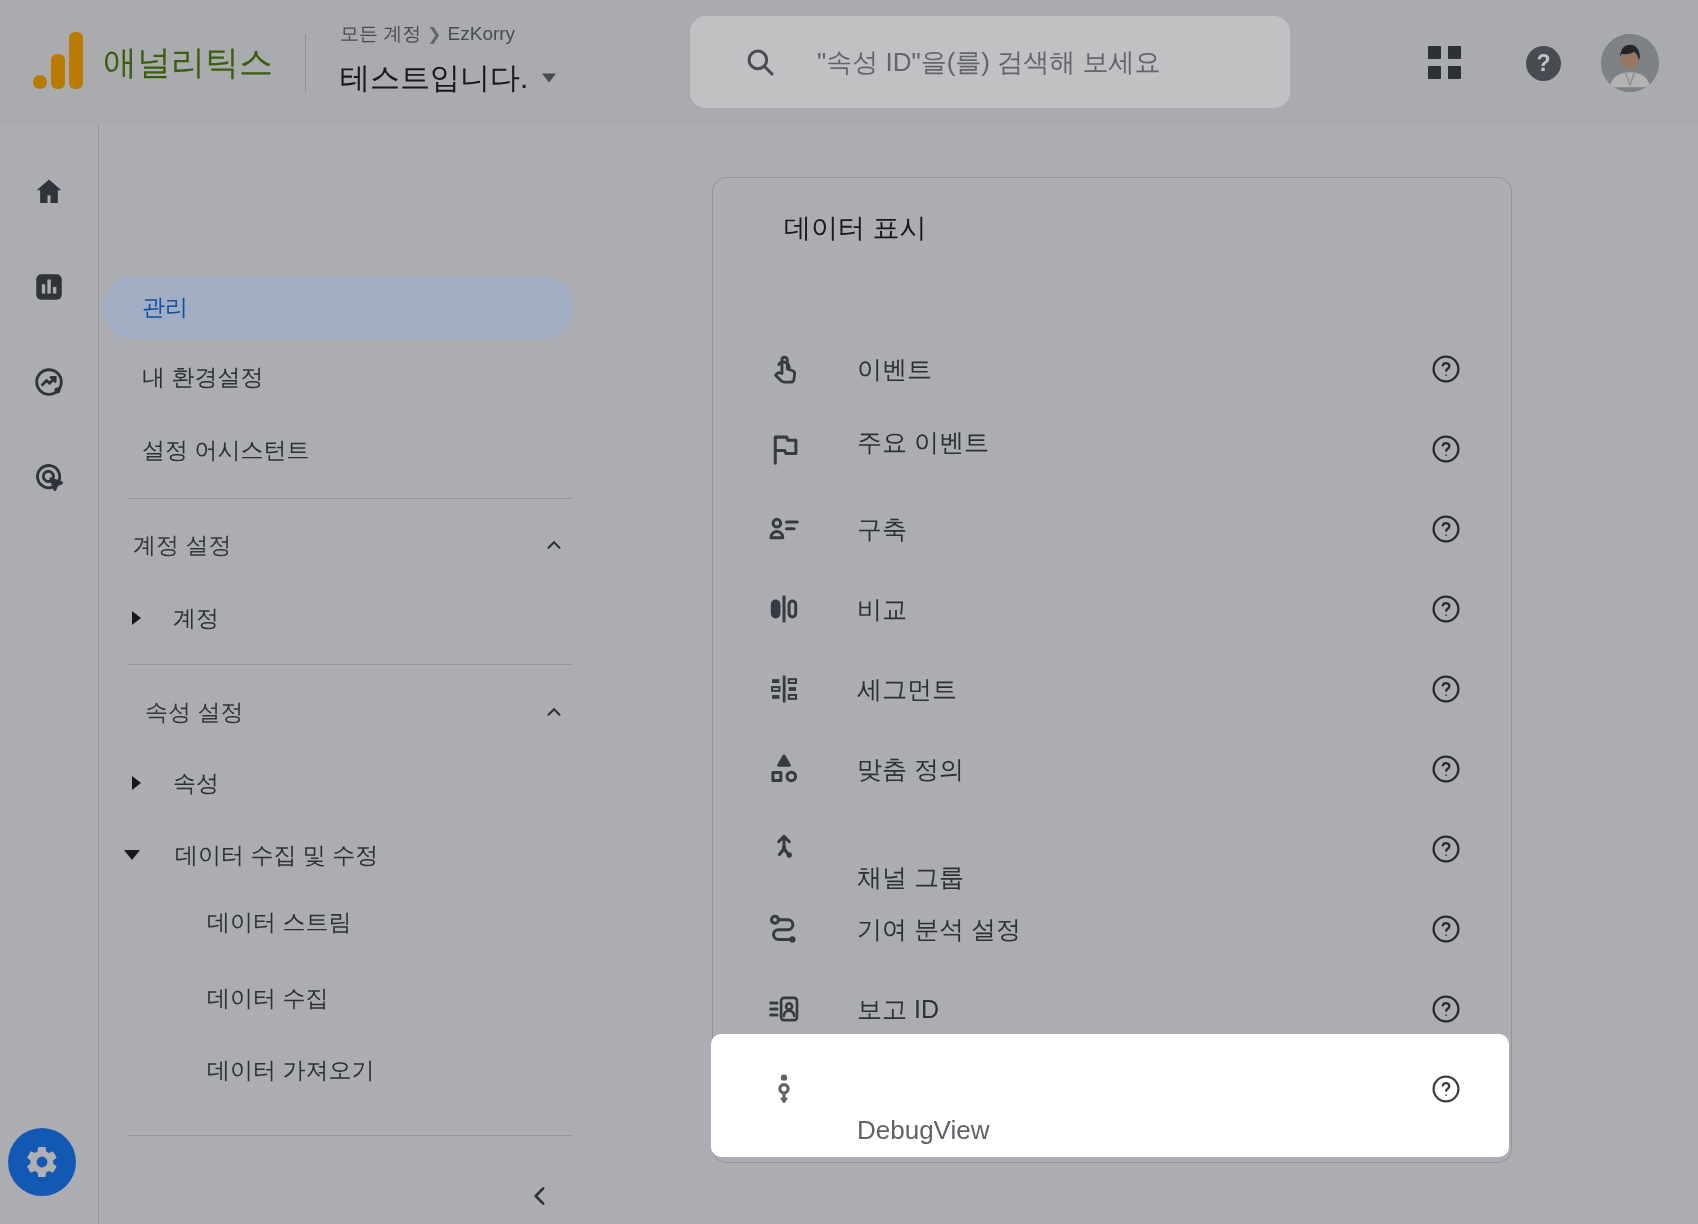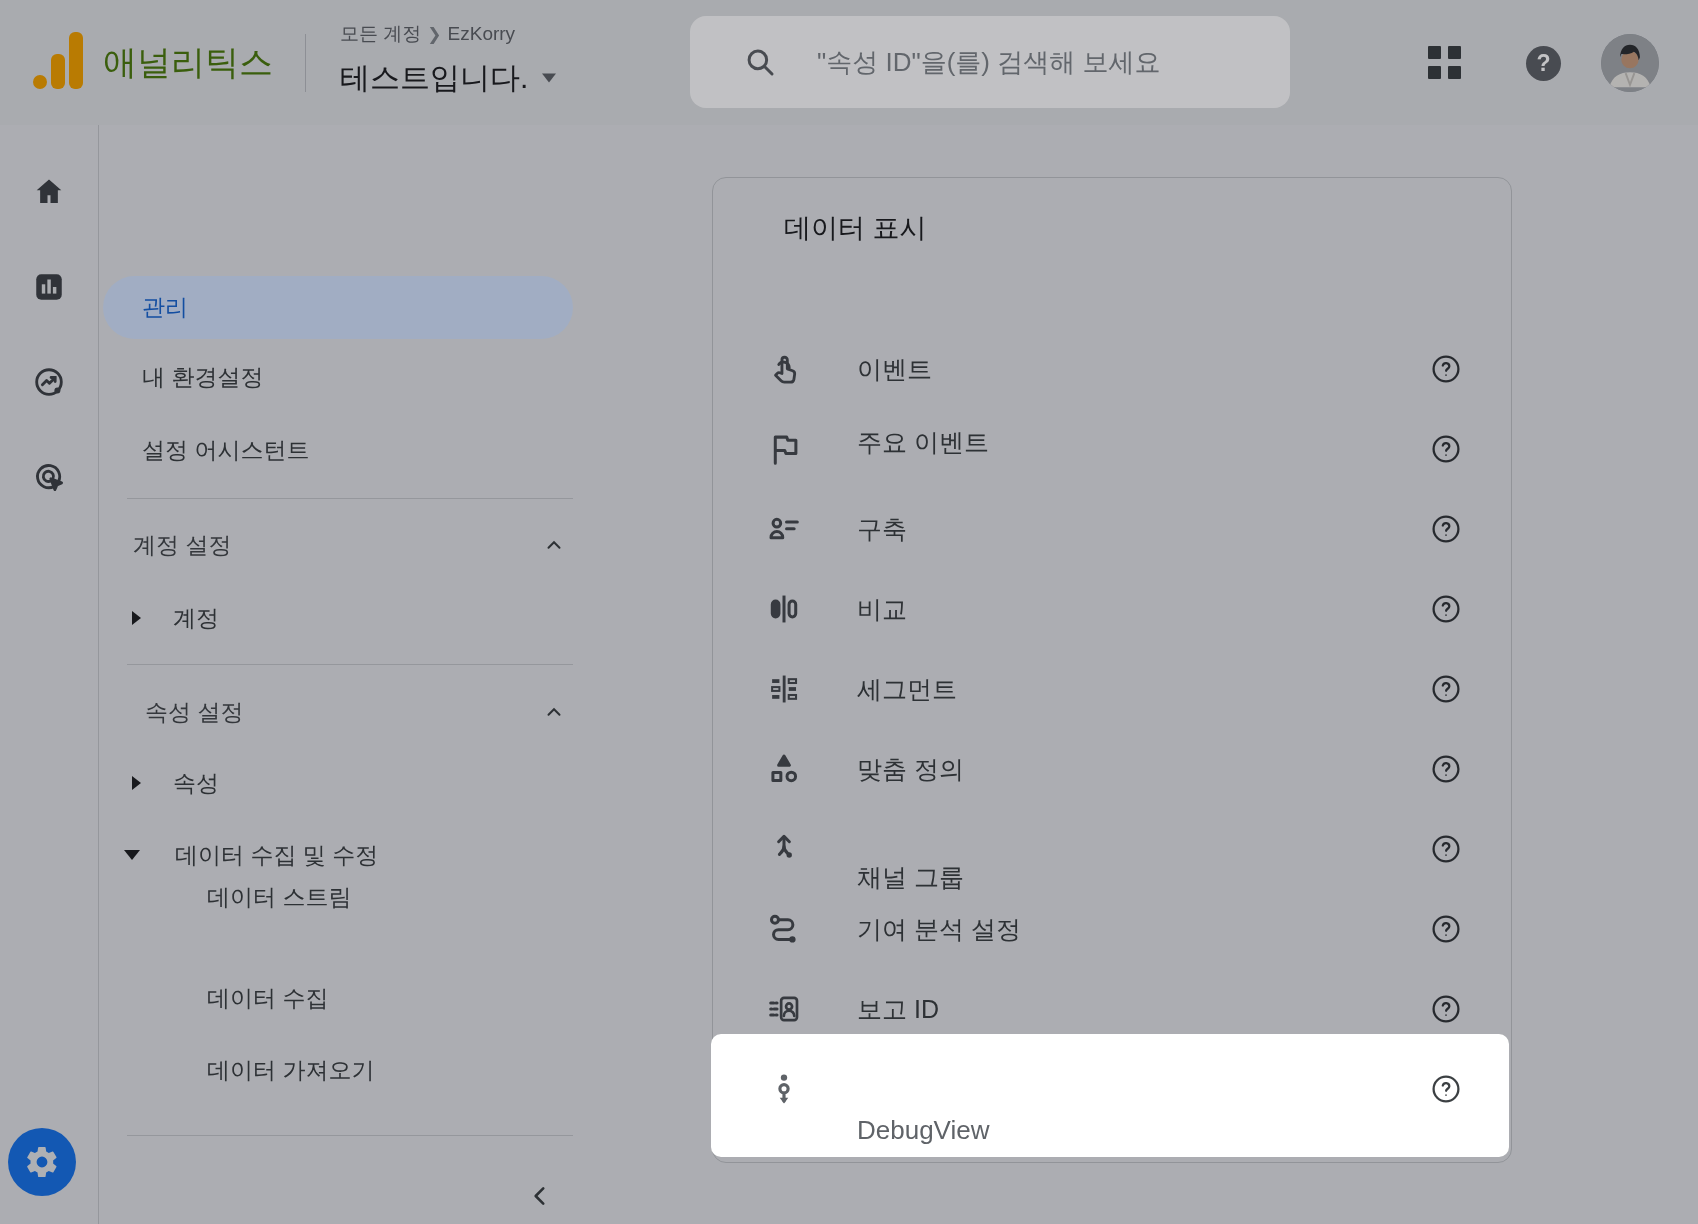--- a/index.html
+++ b/index.html
@@ -156,21 +156,21 @@
 
   <div class="abs vcenter nav-text" style="left:145px; top:712px; color:#44484c;">속성 설정</div>
   <svg class="abs" style="left:543px; top:701px;" width="22" height="22" viewBox="0 0 24 24" fill="none" stroke="#3c4043" stroke-width="2.2" stroke-linecap="round">
     <polyline points="6,15 12,9 18,15"></polyline>
   </svg>
   <div class="abs tri-right" style="left:132px; top:776px;"></div>
   <div class="abs vcenter nav-text" style="left:173px; top:783px;text-align:right;">속성</div>
 
   <div class="abs tri-down" style="left:124px; top:850px;"></div>
   <div class="abs vcenter nav-text" style="left:175px; top:855px;">데이터 수집 및 수정</div>
-  <div class="abs vcenter nav-text" style="left:207px; top:897px;">데이터 스트림</div>
+  <div class="abs vcenter nav-text" style="left:207px; top:922px;">데이터 스트림</div>
   <div class="abs vcenter nav-text" style="left:207px; top:998px;">데이터 수집</div>
   <div class="abs vcenter nav-text" style="left:207px; top:1070px;">데이터 가져오기</div>
 
   <div class="abs side-divider" style="top:1135px;"></div>
   <svg class="abs" style="left:527px; top:1183px;" width="26" height="26" viewBox="0 0 24 24" fill="none" stroke="#3c4043" stroke-width="2.4" stroke-linecap="round" stroke-linejoin="round">
     <polyline points="15,5 8,12 15,19"></polyline>
   </svg>
 
   <div class="abs card"></div>
   <div class="abs vcenter card-title" style="top:228px;">데이터 표시</div>

